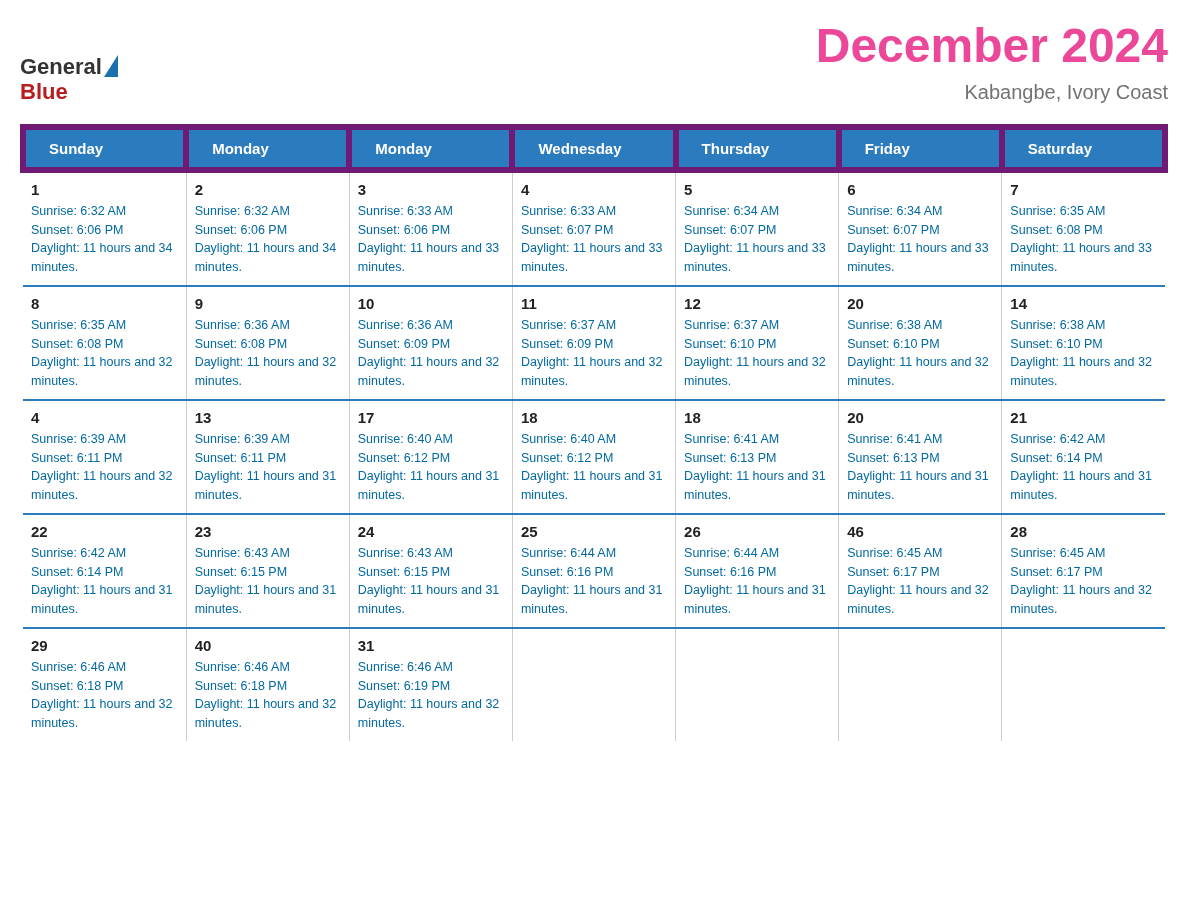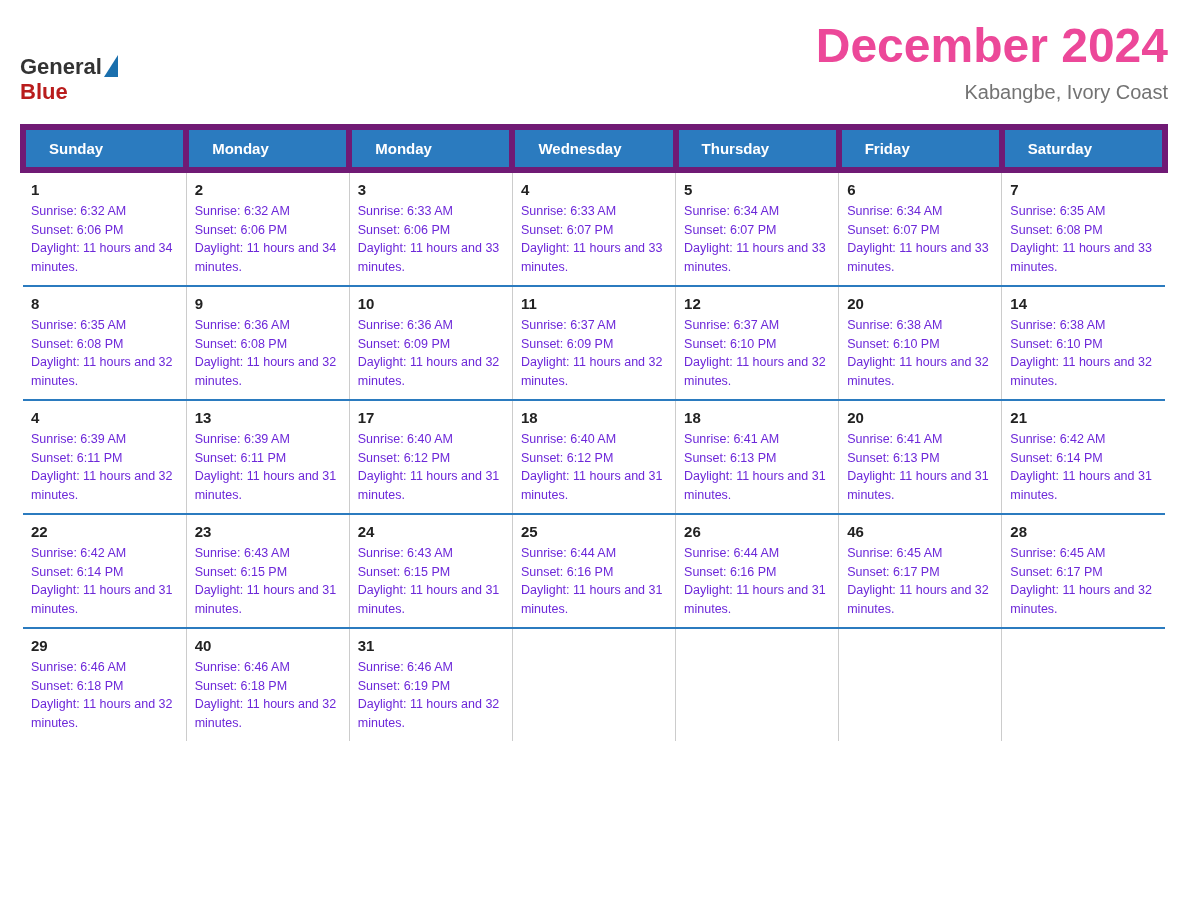--- a/index.html
+++ b/index.html
@@ -84,21 +84,21 @@
       border-right: none;
     }
     .day-number {
       font-size: 15px;
       font-weight: bold;
       display: block;
       margin-bottom: 4px;
     }
     .day-info {
       line-height: 1.5;
-      color: #6d28d9;
+      color: #0369a1;
     }
     .empty-cell {
       background: #fff;
     }
   </style>
 </head>
 <body>
 
 <div class="header">
   <div class="logo">

